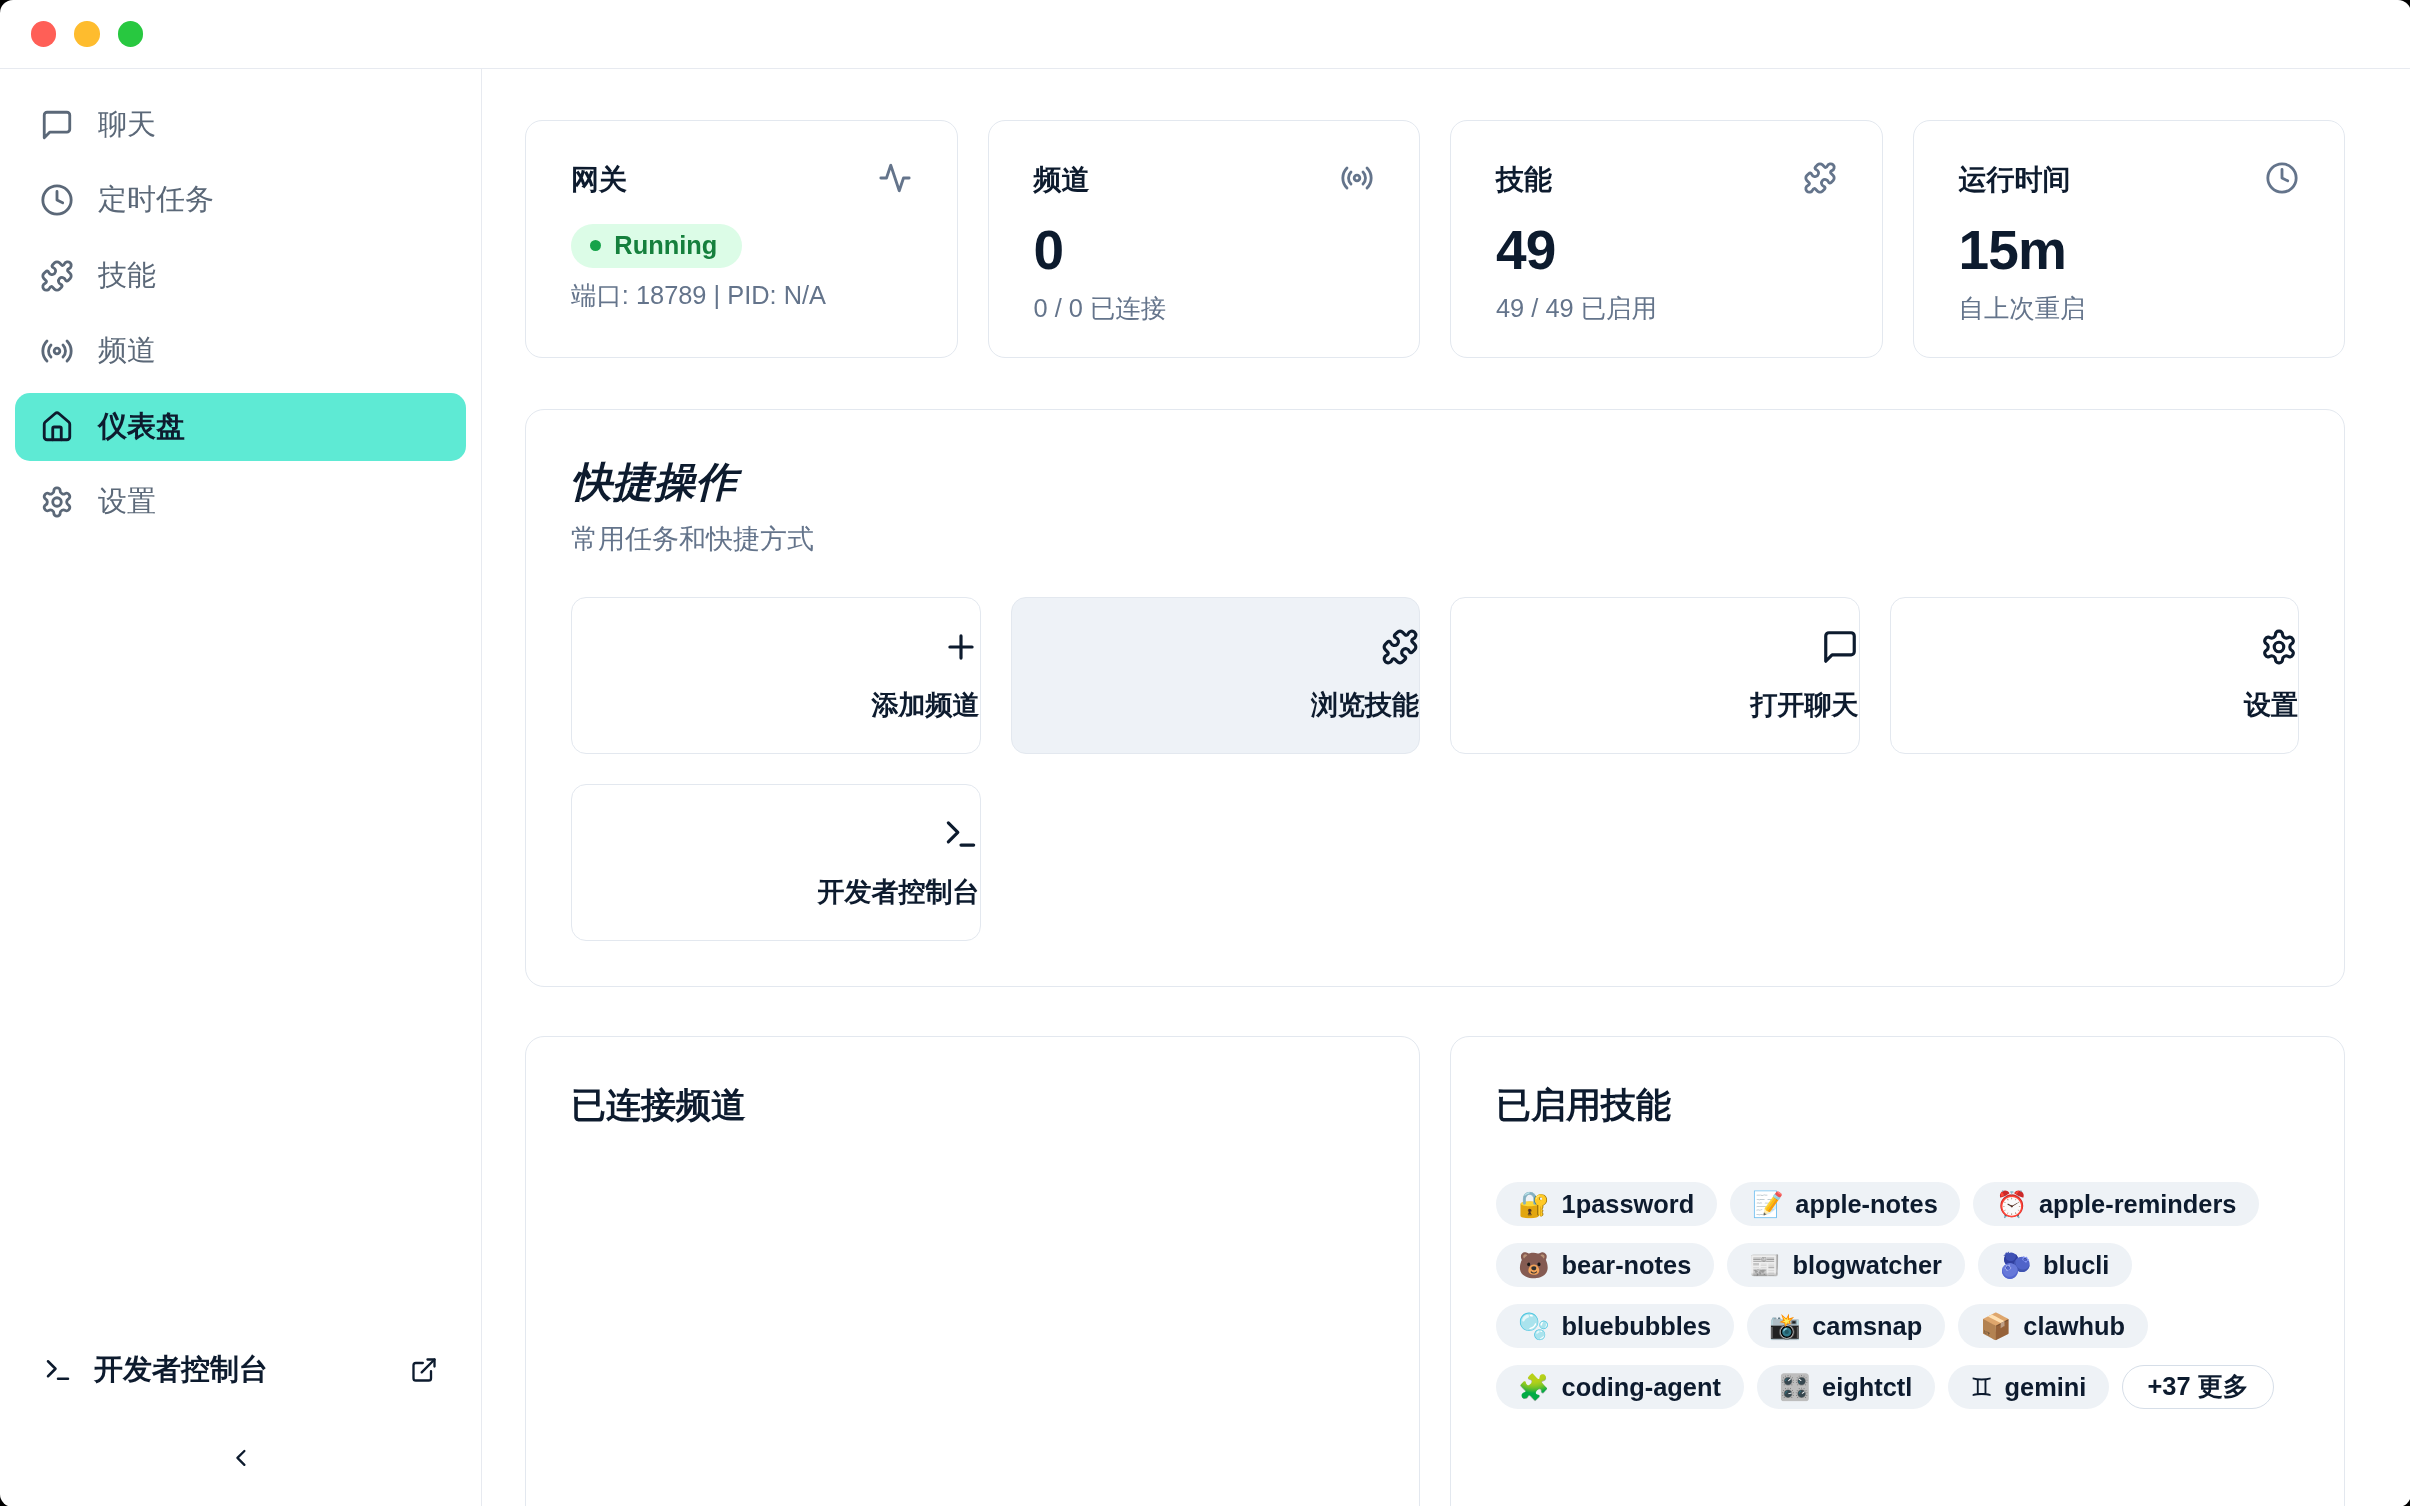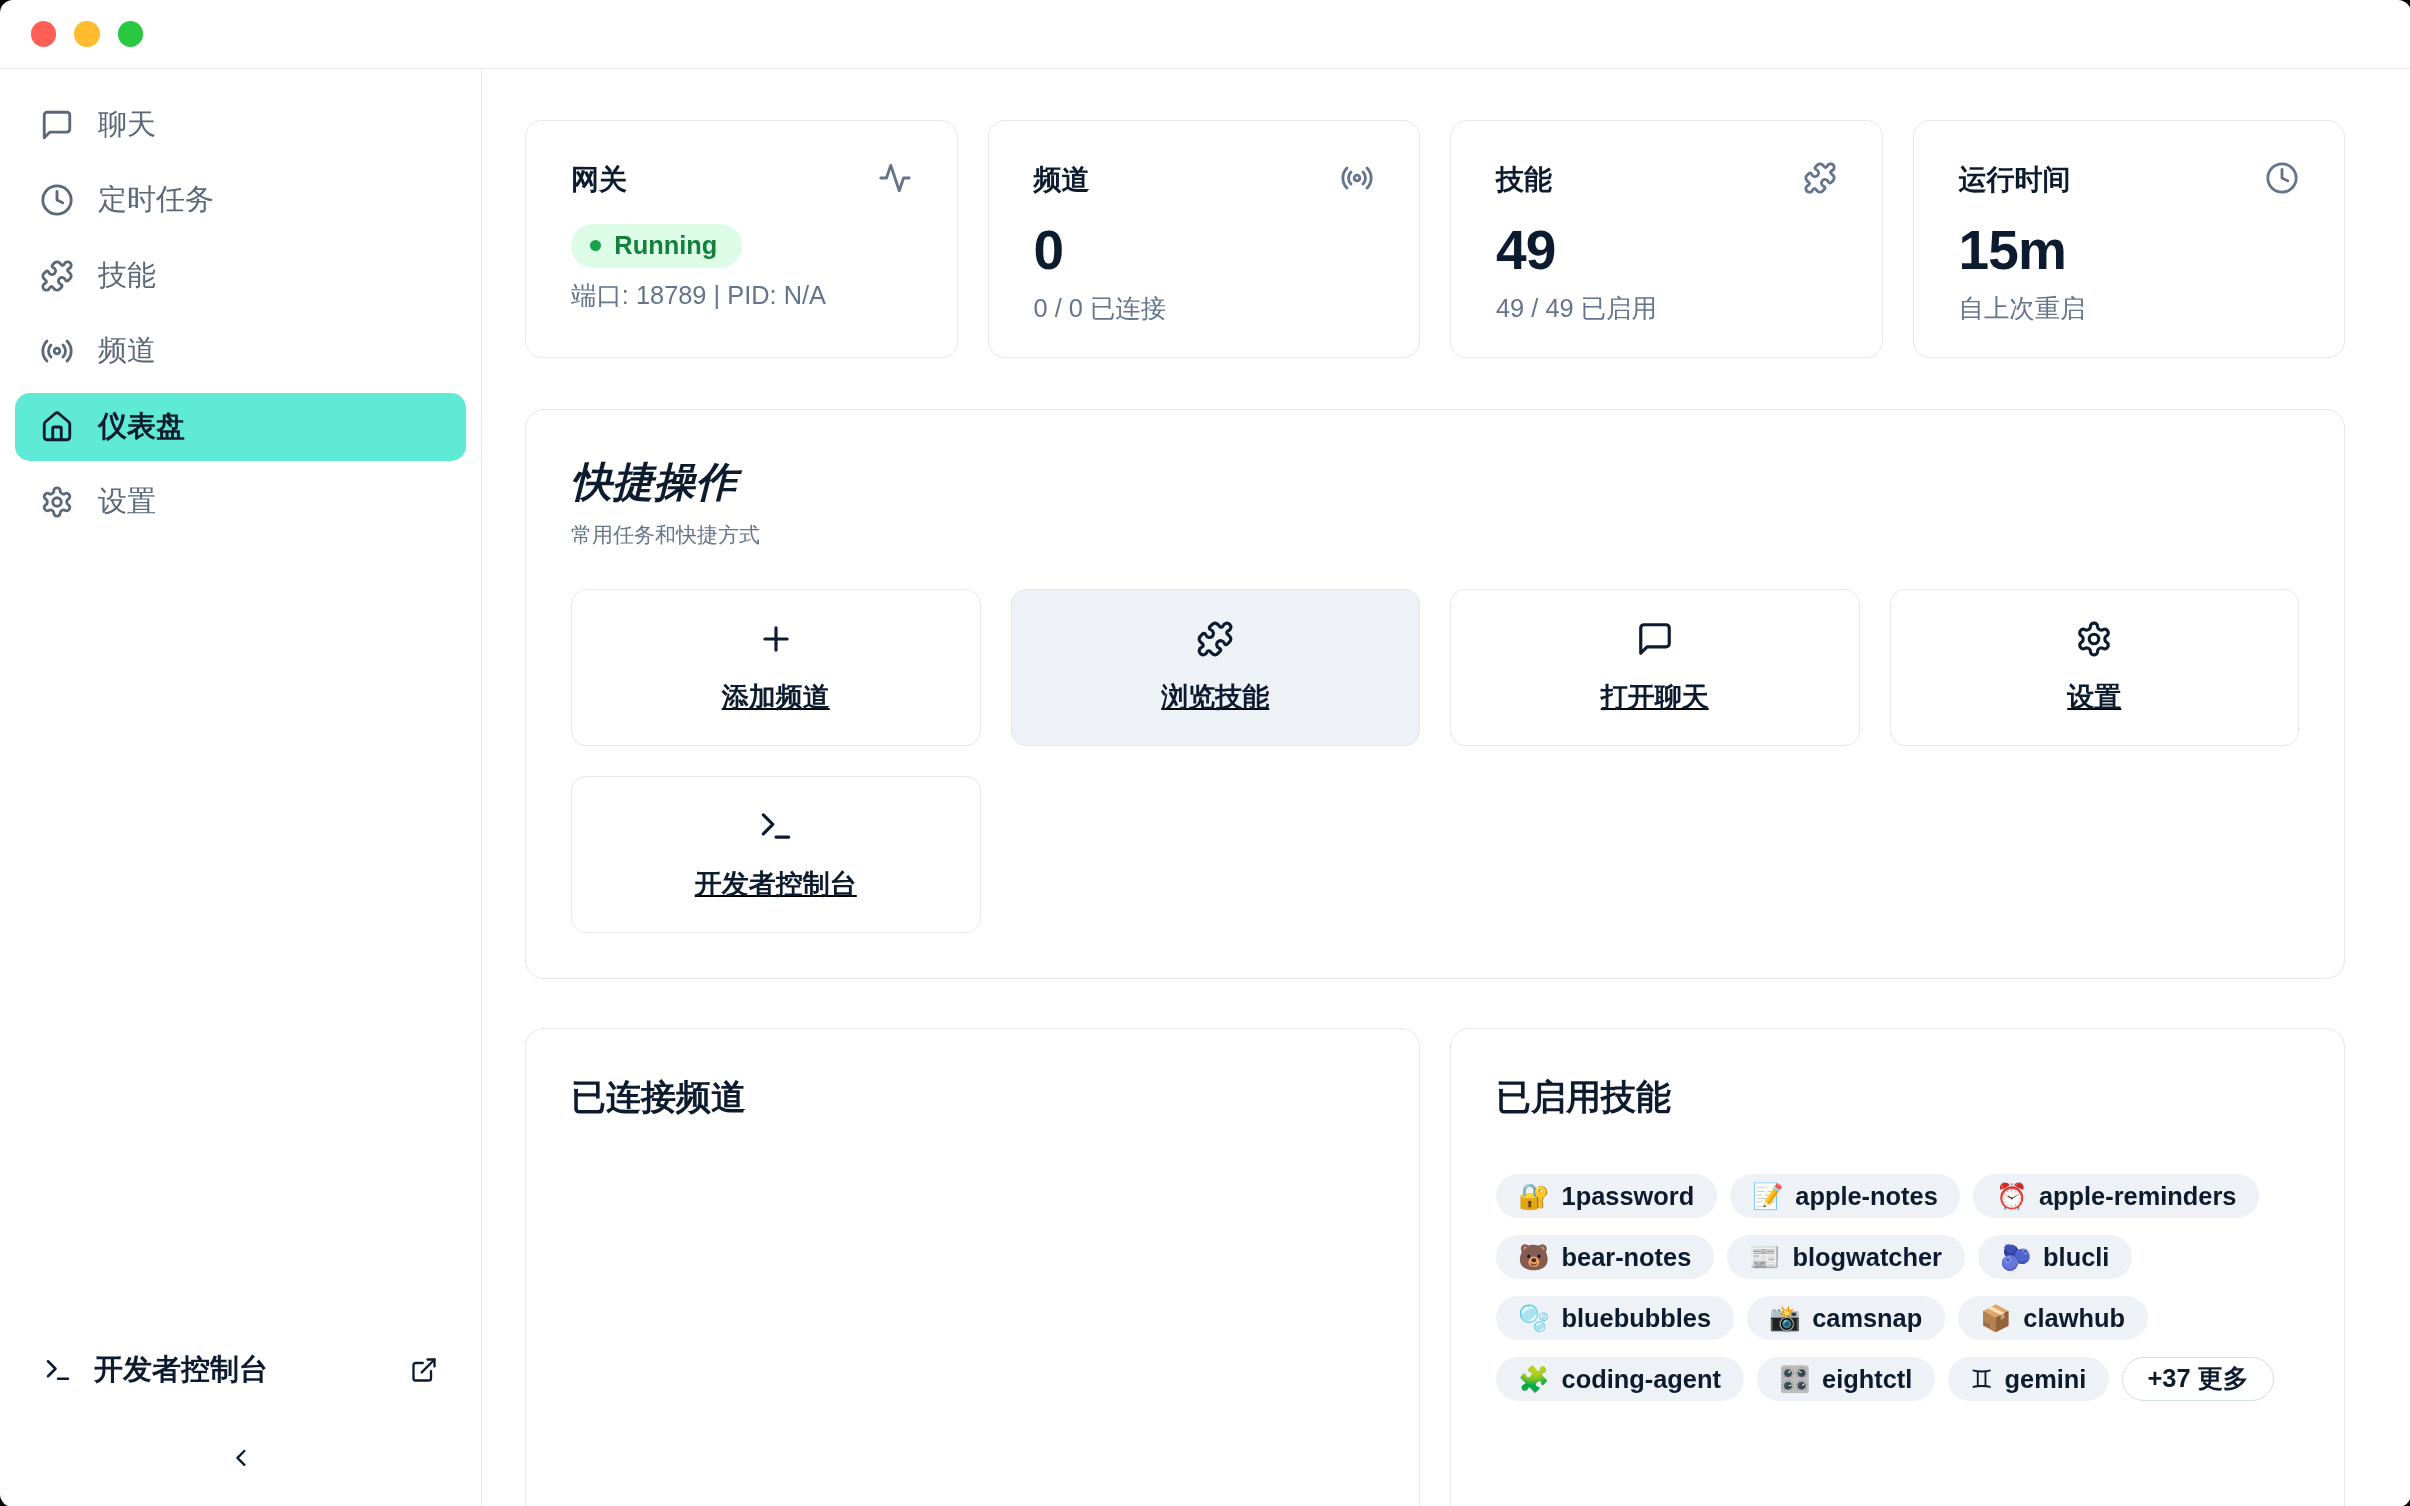--- a/index.html
+++ b/index.html
@@ -87,29 +87,28 @@
   }
   .badge-dot { width:11.3px; height:11.3px; border-radius:50%; background:#16a34a; }
   .stat-sub { margin-top:11.3px; font-size:25.4px; color:#64748b; }
   
   .quick-card {
     margin-top:51px;
     border:0.9px solid #e3e8ef; border-radius:19px;
     padding:45px;
   }
   .quick-title { font-size:41px; font-weight:700; color:#0d1b2e; letter-spacing:0.5px;font-style:italic; }
-  .quick-sub { margin-top:11.3px; font-size:21px; color:#64748b; }
+  .quick-sub { margin-top:11.3px; font-size:27px; color:#64748b; }
   .actions-grid { margin-top:40px; display:grid; grid-template-columns:repeat(4,1fr); gap:30px; }
   .action-btn {
     height:157px;
     border:0.9px solid #e3e8ef; border-radius:15px;
     background:#fff; cursor:pointer;
-    display:flex; flex-direction:column; align-items:center; justify-content:center; gap:21px;
+    display:flex; flex-direction:column; align-items:flex-end; justify-content:center; gap:21px;
     font-family:inherit;
-    text-decoration:underline;
   }
   .action-btn.highlighted { background:#eef2f7; }
   .action-btn .aicon { width:38px; height:38px; color:#0d1b2e; }
   .action-label { font-size:27px; font-weight:600; color:#0d1b2e; }
   
   .bottom-grid { margin-top:49px; display:grid; grid-template-columns:repeat(2,1fr); gap:30px; }
   .panel {
     border:0.9px solid #e3e8ef; border-radius:19px;
     padding:45px; height:603px; background:#fff;
   }

